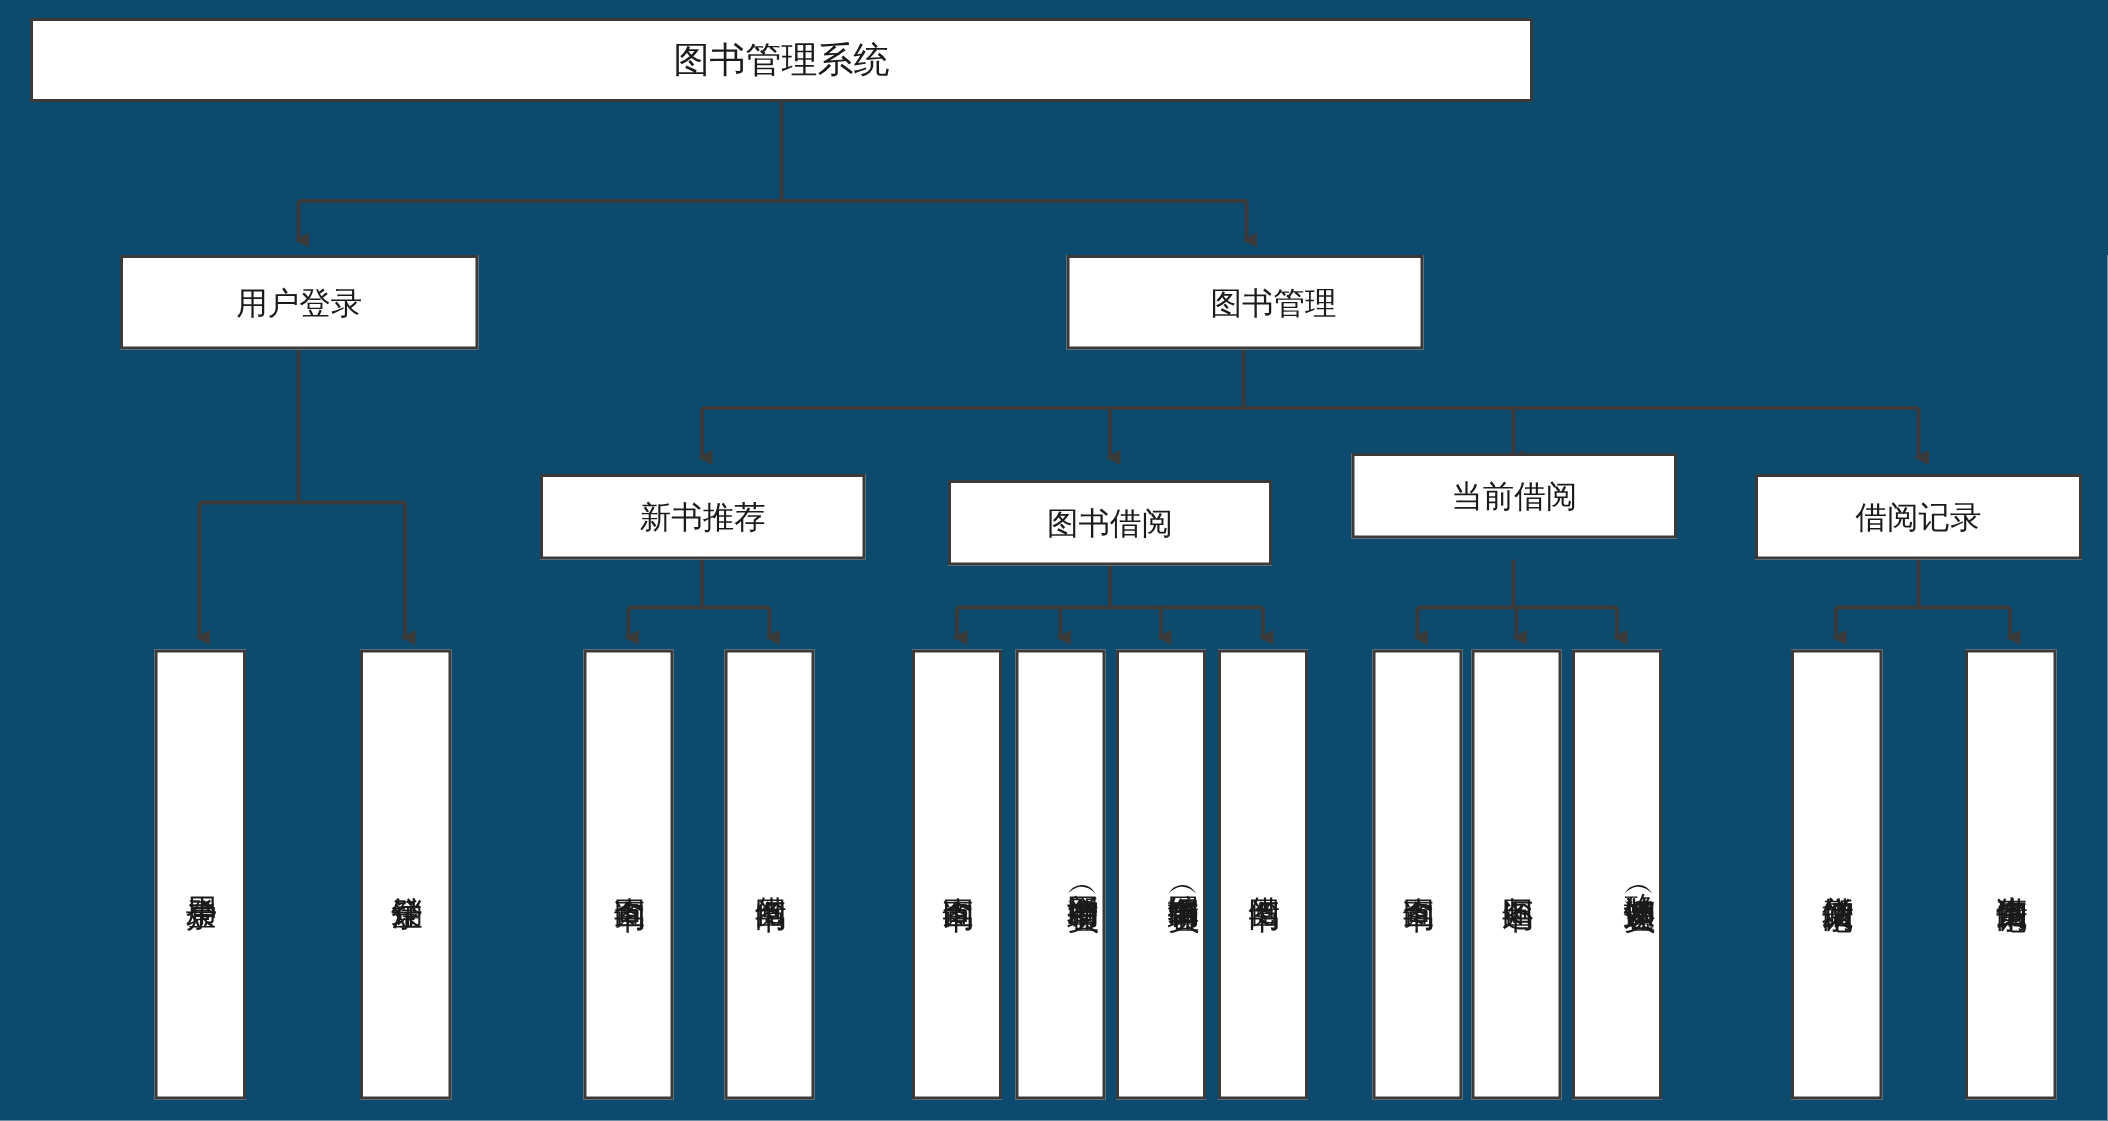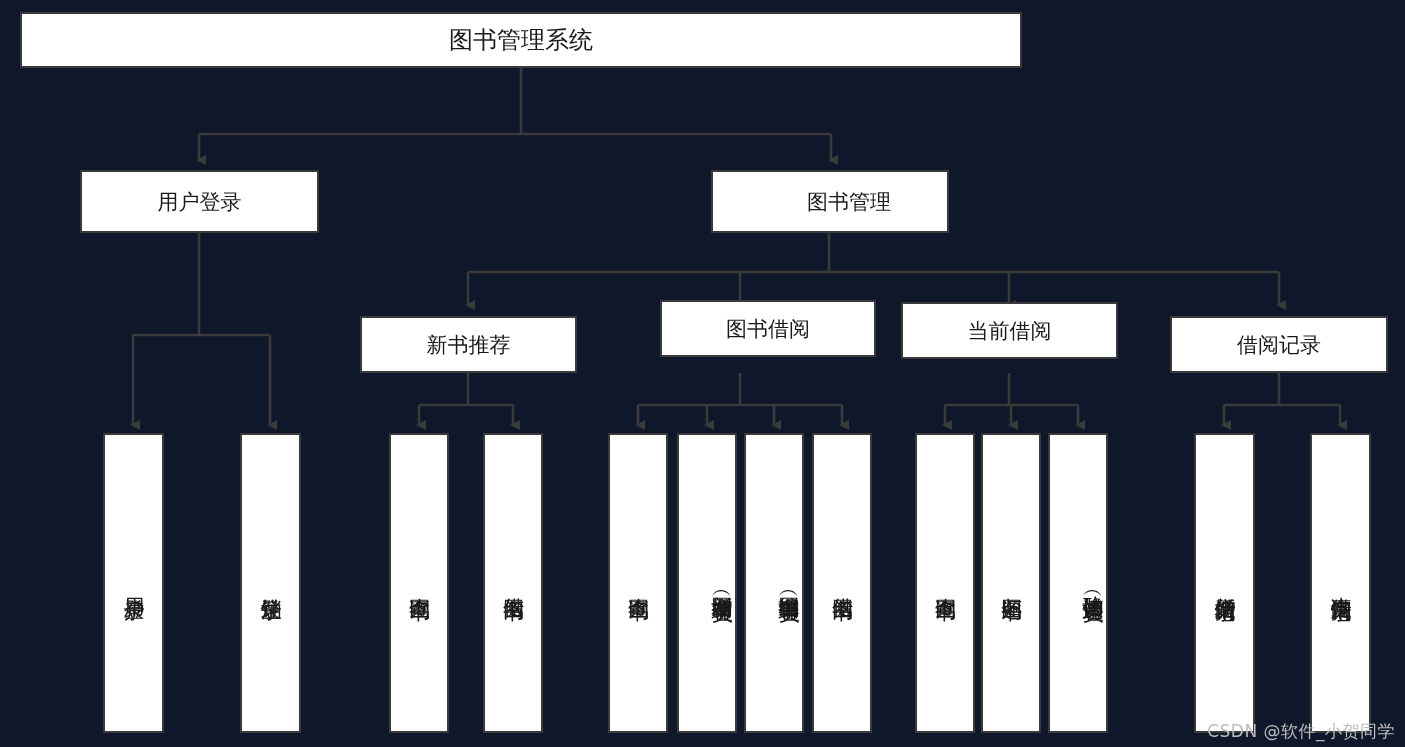--- a/index.html
+++ b/index.html
@@ -1,18 +1,18 @@
 <!DOCTYPE html>
 <html><head>
 <meta charset="utf-8">
 <style>
   html,body{margin:0;padding:0;background:#ffffff;}
   body{width:1405px;height:747px;overflow:hidden;
        font-family:"DejaVu Sans","Liberation Sans",sans-serif;}
-  #canvas{position:relative;width:1405px;height:747px;background:#0f172a;}
+  #canvas{position:relative;width:1405px;height:747px;background:#0c4a6e;}
   svg.lines{position:absolute;left:0;top:0;width:1405px;height:747px;pointer-events:none;}
   .node{position:absolute;box-sizing:border-box;background:#ffffff;
         border:2px solid #3a3a3a;display:flex;align-items:center;justify-content:center;
         color:#1a1a1a;}
   .node.root{font-size:24px;}
   .node.lvl1{font-size:21px;}
   .node.lvl2{font-size:21px;}
   .leaf{position:absolute;box-sizing:border-box;background:#ffffff;
         border:2px solid #3a3a3a;color:#1a1a1a;font-size:21px;line-height:1.12;
         writing-mode:vertical-rl;text-orientation:upright;
@@ -76,21 +76,21 @@
       <path d="M1340,405 L1340,425" marker-end="url(#arw)"></path>
     </g>
   </svg>
 
   <div class="node root" style="left:20px;top:12px;width:1002px;height:56px;">图书管理系统</div>
 
   <div class="node lvl1" style="left:80px;top:170px;width:239px;height:63px;">用户登录</div>
   <div class="node lvl1" style="left:711px;top:170px;width:238px;height:63px;padding-left:38px;">图书管理</div>
 
   <div class="node lvl2" style="left:360px;top:316px;width:217px;height:57px;">新书推荐</div>
-  <div class="node lvl2" style="left:632px;top:300px;width:216px;height:57px;margin-left:28px;">图书借阅</div>
+  <div class="node lvl2" style="left:632px;top:320px;width:216px;height:57px;">图书借阅</div>
   <div class="node lvl2" style="left:901px;top:302px;width:217px;height:57px;">当前借阅</div>
   <div class="node lvl2" style="left:1170px;top:316px;width:218px;height:57px;text-align:right;">借阅记录</div>
 
   <div class="leaf" style="left:103px;top:433px;width:61px;height:300px;">用户登录</div>
   <div class="leaf" style="left:240px;top:433px;width:61px;height:300px;">注销登录</div>
 
   <div class="leaf" style="left:389px;top:433px;width:60px;height:300px;">查询图书</div>
   <div class="leaf" style="left:483px;top:433px;width:60px;height:300px;">借阅图书</div>
 
   <div class="leaf" style="left:608px;top:433px;width:60px;height:300px;">查询图书</div>
@@ -98,14 +98,13 @@
   <div class="leaf toptext" style="left:744px;top:433px;width:60px;height:300px;">编辑图书（管理员）</div>
   <div class="leaf" style="left:812px;top:433px;width:60px;height:300px;">借阅图书</div>
 
   <div class="leaf" style="left:915px;top:433px;width:60px;height:300px;">查询图书</div>
   <div class="leaf" style="left:981px;top:433px;width:60px;height:300px;">归还图书</div>
   <div class="leaf toptext" style="left:1048px;top:433px;width:60px;height:300px;">确认归还（管理员）</div>
 
   <div class="leaf" style="left:1194px;top:433px;width:61px;height:300px;">新增借阅记录</div>
   <div class="leaf" style="left:1310px;top:433px;width:61px;height:300px;">查询借阅记录</div>
 
-  <div class="watermark">CSDN @软件_小贺同学</div>
 </div>
 
 </body></html>

